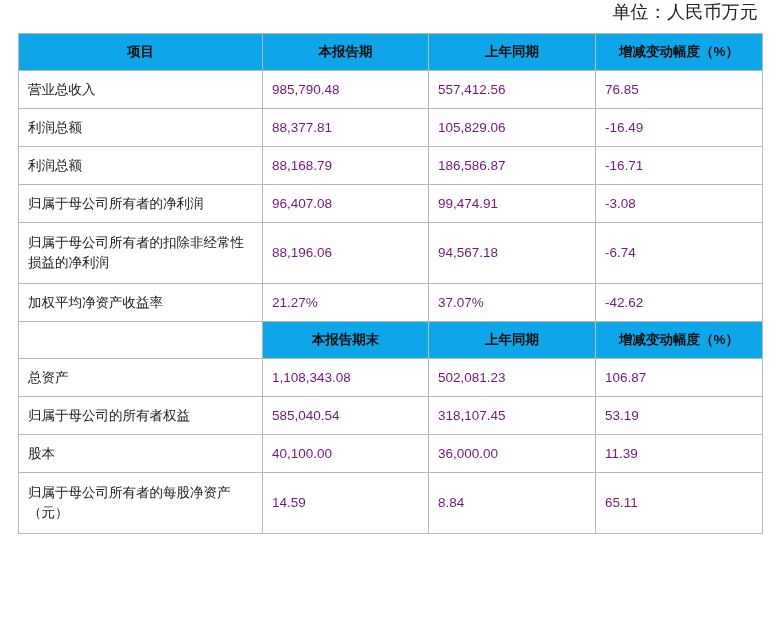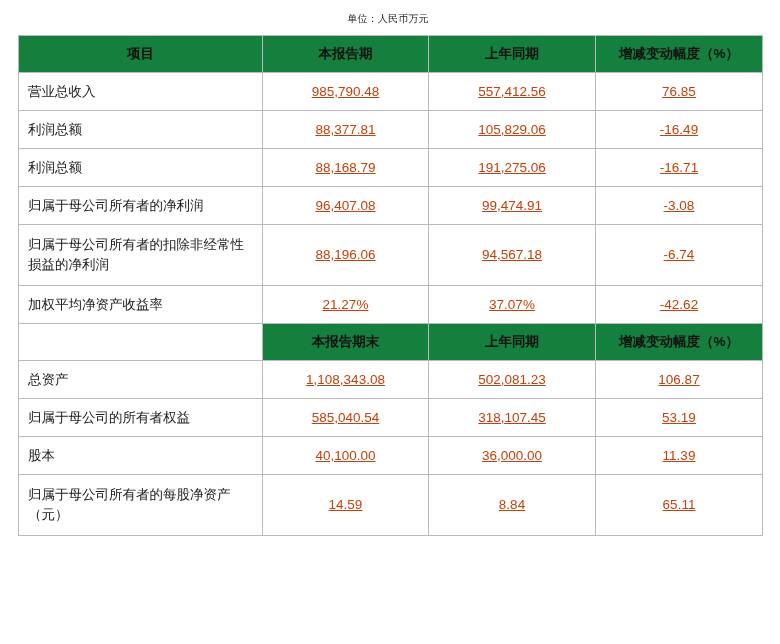--- a/index.html
+++ b/index.html
@@ -15,65 +15,64 @@
     overflow: hidden;
   }
   .page {
     width: 780px;
     height: 644px;
     position: relative;
     box-sizing: border-box;
     padding: 0 18px;
   }
   .unit-line {
-    text-align: center;
-    font-size: 10px;
+    text-align: right;
+    font-size: 18px;
     color: #222;
-    padding: 12px 4px 9px 0;
+    padding: 0 4px 9px 0;
     letter-spacing: 0.2px;
   }
   table.fin {
     width: 744px;
     border-collapse: collapse;
     table-layout: fixed;
     font-size: 13.5px;
   }
   table.fin col.c1 { width: 244px; }
   table.fin col.c2 { width: 166px; }
   table.fin col.c3 { width: 167px; }
   table.fin col.c4 { width: 167px; }
 
   table.fin th, table.fin td {
     border: 1px solid #b9b9b9;
     padding: 0 9px;
     vertical-align: middle;
     line-height: 1.45;
   }
   thead th, tr.subhead td {
-    background: #15803d;
+    background: #0ea5e9;
     text-align: center;
     font-weight: bold;
     height: 36px;
     color: #111;
   }
   tr.subhead td.blank {
     background: #ffffff;
     border-left: 1px solid #b9b9b9;
   }
   td.label {
     text-align: left;
     height: 37px;
     color: #1a1a1a;
   }
   td.num {
-    text-align: center;
+    text-align: left;
     height: 37px;
     font-variant-numeric: tabular-nums;
-    color: #c2410c;
-    text-decoration: underline;
+    color: #701a75;
   }
   tr.tall td {
     height: 60px;
   }
 </style>
 </head>
 <body>
 
 <div class="page">
 
@@ -106,21 +105,21 @@
       <tr>
         <td class="label">利润总额</td>
         <td class="num">88,377.81</td>
         <td class="num">105,829.06</td>
         <td class="num">-16.49</td>
       </tr>
 
       <tr>
         <td class="label">利润总额</td>
         <td class="num">88,168.79</td>
-        <td class="num">191,275.06</td>
+        <td class="num">186,586.87</td>
         <td class="num">-16.71</td>
       </tr>
 
       <tr>
         <td class="label">归属于母公司所有者的净利润</td>
         <td class="num">96,407.08</td>
         <td class="num">99,474.91</td>
         <td class="num">-3.08</td>
       </tr>
 

